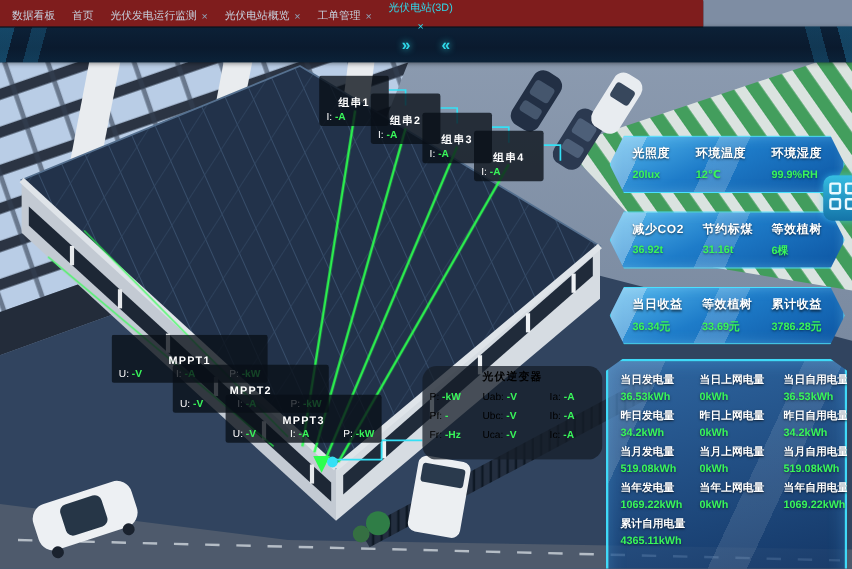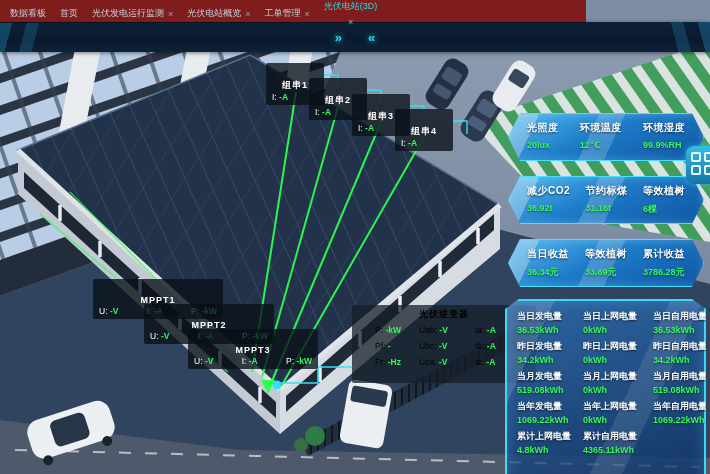--- a/index.html
+++ b/index.html
@@ -41,21 +41,21 @@
   
   .tag{position:absolute;z-index:10;background:rgba(9,15,23,.78);color:#fff;
        border-radius:2px;padding:16px 6px 3px;}
   .tag .t{font-size:9px;font-weight:bold;text-align:center;letter-spacing:1px;}
   .kv{font-size:8.5px;white-space:nowrap;}
   .kv .v{color:#39f65a;font-weight:bold;}
   .str-tag{width:46px;}
   .mppt-tag{width:118px;}
   .mppt-row{display:flex;justify-content:space-between;margin-top:1px;}
   .inv-panel{position:absolute;left:352px;top:305px;width:138px;height:72px;z-index:10;
-       background:rgba(22,30,40,.75);border-radius:2px;padding:3px 23px;}
+       background:rgba(22,30,40,.75);border-radius:12px;padding:3px 6px;}
   .inv-grid{display:grid;grid-template-columns:44px 56px 32px;row-gap:6px;margin-top:4px;}
   
   .gloss{background:linear-gradient(155deg,#55b9ee 0%,#1e7cc9 45%,#0d55a2 100%);
          border:1px solid #49e0ff;box-shadow:0 0 6px rgba(60,210,255,.55),inset 0 0 10px rgba(150,230,255,.35);}
   .gloss:before{content:"";position:absolute;inset:0;
          background:linear-gradient(115deg,rgba(255,255,255,.30) 0 14%,transparent 14% 42%,rgba(255,255,255,.18) 42% 54%,transparent 54%);}
   .date-panel{position:absolute;left:512px;top:53px;width:191px;height:34px;z-index:20;
          clip-path:polygon(12px 0,100% 0,calc(100% - 12px) 100%,0 100%);
          display:flex;align-items:center;padding:0 12px 0 16px;box-sizing:border-box;}
   .date-text{font-size:10px;font-weight:bold;color:#ffd94a;flex:1;text-shadow:0 1px 2px rgba(0,0,0,.6);}
@@ -402,24 +402,20 @@
         </div>
       <div class="ecell">
           <div class="elbl">当年上网电量</div>
           <div class="eval">0kWh</div>
         </div>
       <div class="ecell">
           <div class="elbl">当年自用电量</div>
           <div class="eval">1069.22kWh</div>
         </div>
       <div class="ecell">
-          <div class="elbl">累计上网电量</div>
-          <div class="eval">4.8kWh</div>
-        </div>
-      <div class="ecell">
           <div class="elbl">累计自用电量</div>
           <div class="eval">4365.11kWh</div>
         </div>
     </div>
   </div>
 
   <div class="apps-btn">
     <span></span>
       <span></span>
       <span></span>

